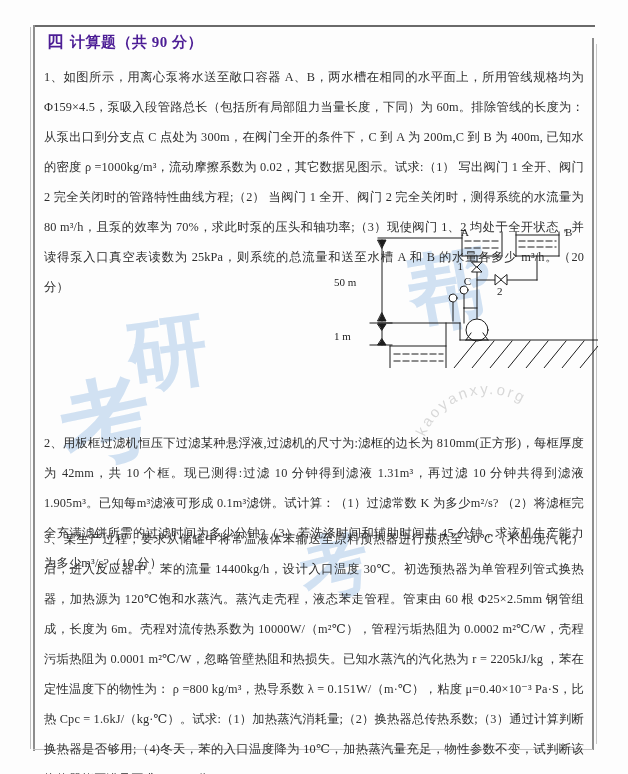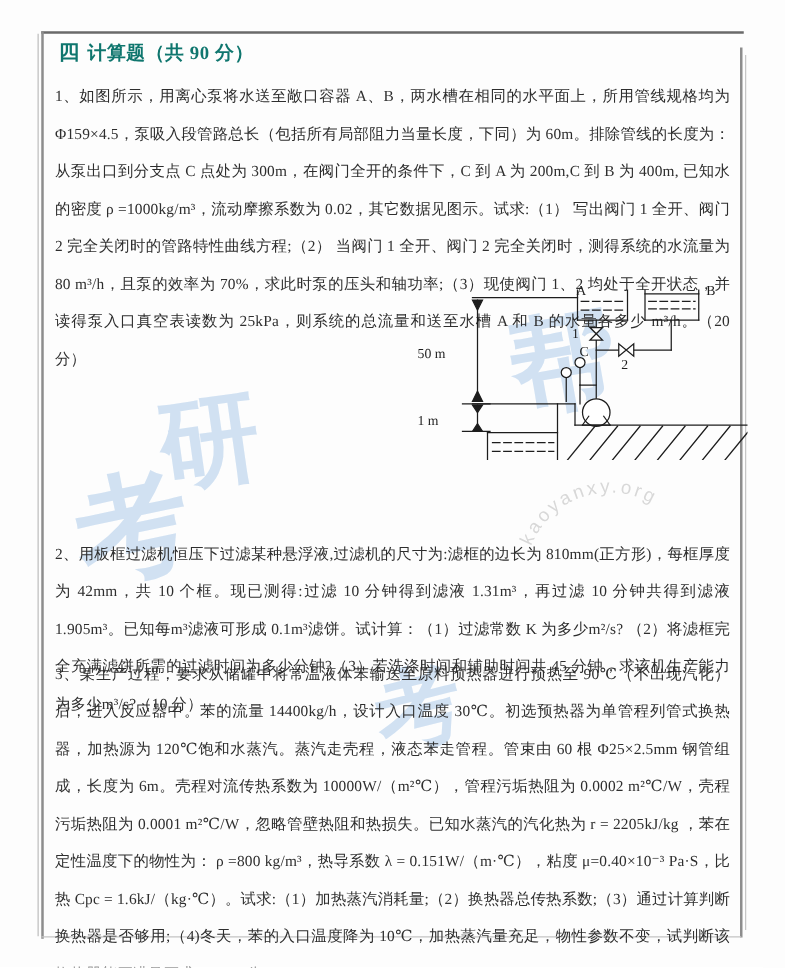--- a/index.html
+++ b/index.html
@@ -96,21 +96,21 @@
     width: 628px; height: 774px;
     z-index: 3;
   }
 
   .heading {
     position: absolute;
     left: 47px; top: 31px;
     font-size: 15px;
     font-weight: 700;
     letter-spacing: .5px;
-    color: #0f766e;
+    color: #4c1d95;
   }
   .heading .num { font-size: 16.5px; margin-right: 6px; }
 
   .para {
     position: absolute;
     left: 44px;
     width: 540px;
     font-size: 12.3px;
     line-height: 30px;
     text-align: justify;

